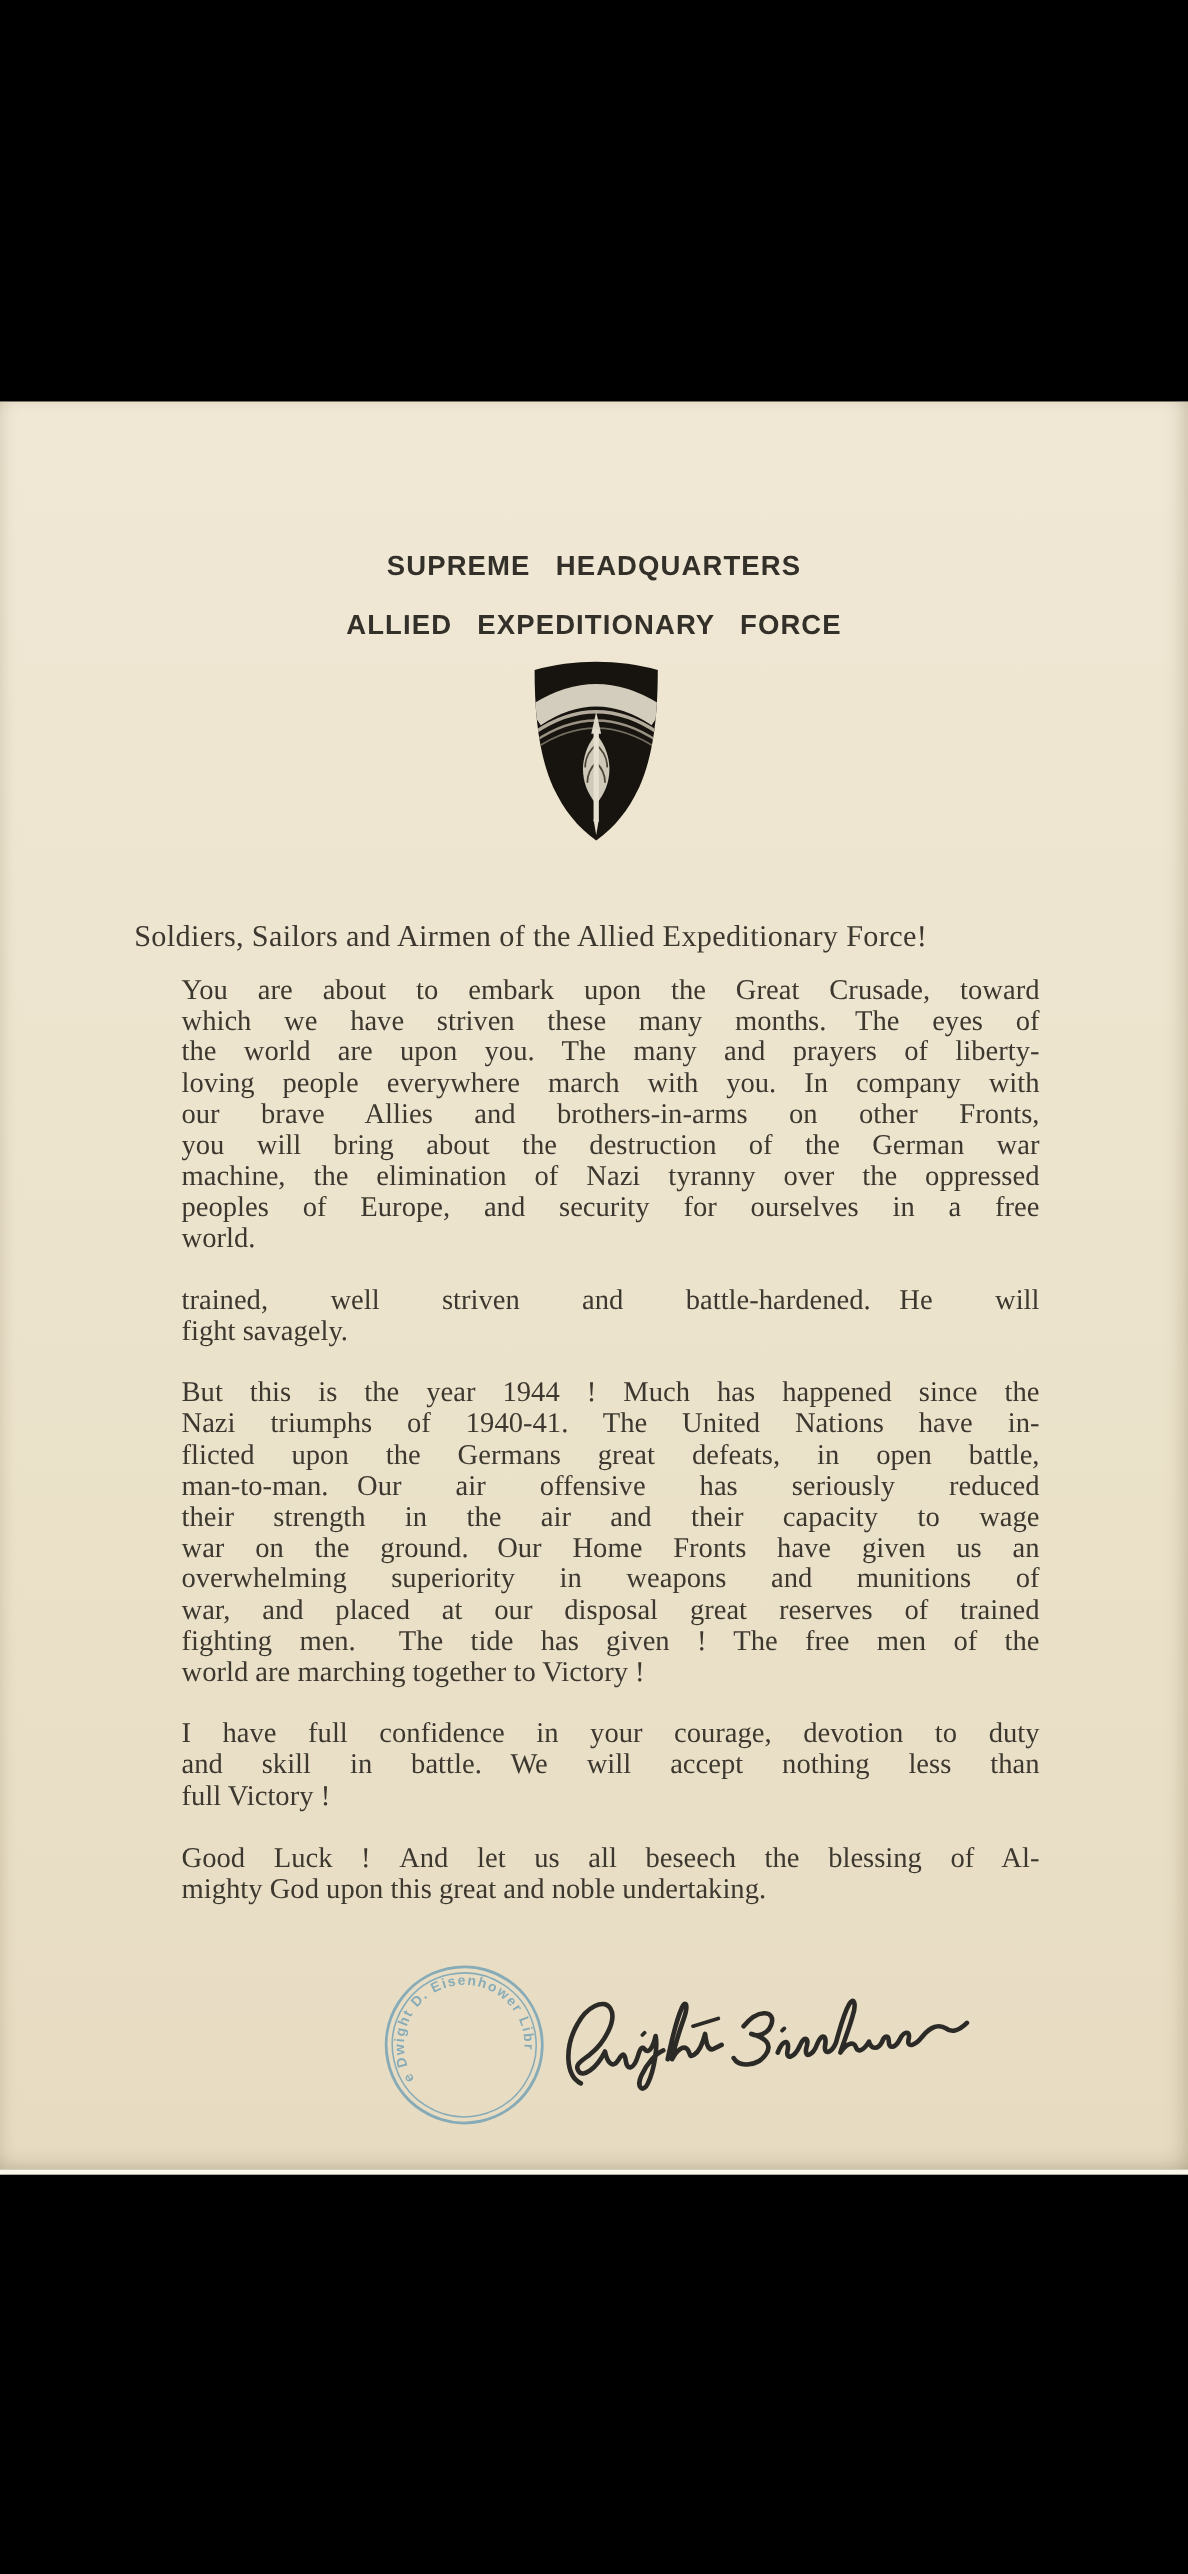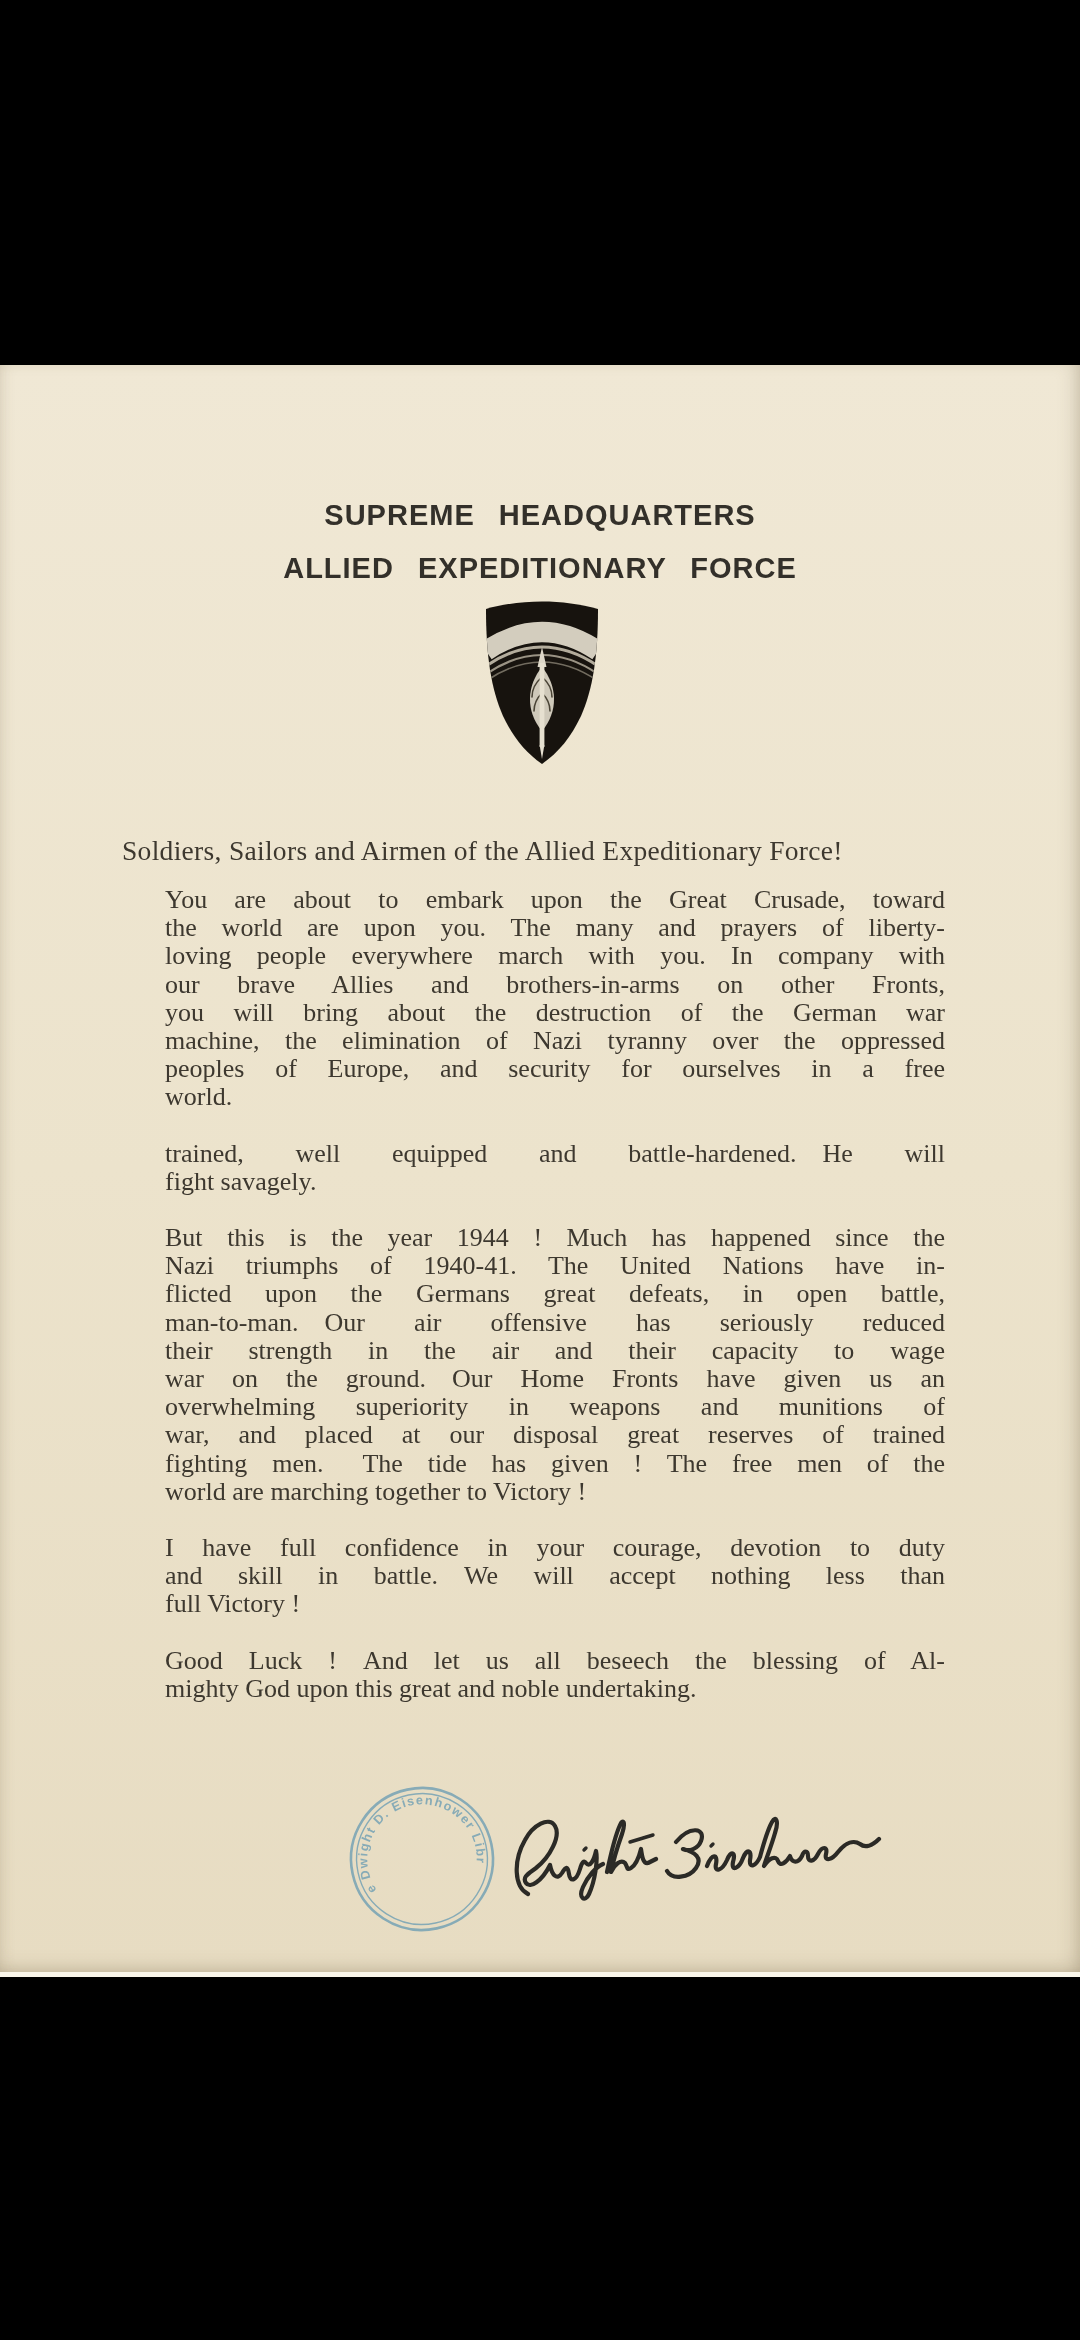--- a/index.html
+++ b/index.html
@@ -22,21 +22,21 @@
                 inset 10px 0 18px -12px rgba(95,78,50,.18),
                 inset 0 -12px 20px -10px rgba(95,78,50,.22);
     border-bottom: 5px solid #faf6ea;
   }
 
   .doc-header {
     position: absolute; top: 124px; left: 0; width: 1080px;
     text-align: center;
     font-family: "Liberation Sans", sans-serif;
     font-weight: bold;
-    font-size: 29px;
+    font-size: 25px;
     line-height: 53px;
     letter-spacing: 1px;
     word-spacing: 15px;
     color: var(--ink-dark, #33302a);
   }
 
   .patch { position: absolute; top: 228px; left: 476px; width: 132px; height: 176px; }
 
   .salutation {
     position: absolute; top: 470px; left: 122px; width: 880px;
@@ -105,30 +105,31 @@
         <rect x="63.6" y="70" width="4.8" height="84" fill="#e6e0d0"></rect>
         <path d="M63.6 152 L66 166 L68.4 152 Z" fill="#e6e0d0"></path>
       </g>
     </svg>
 
     <div class="salutation">Soldiers, Sailors and Airmen of the Allied Expeditionary Force!</div>
 
     <div class="body-text">
         <div class="para">
           <div class="line">You are about to embark upon the Great Crusade, toward</div>
+          <div class="line">which we have striven these many months.  The eyes of</div>
           <div class="line">the world are upon you. The many and prayers of liberty-</div>
           <div class="line">loving people everywhere march with you. In company with</div>
           <div class="line">our brave Allies and brothers-in-arms on other Fronts,</div>
           <div class="line">you will bring about the destruction of the German war</div>
           <div class="line">machine, the elimination of Nazi tyranny over the oppressed</div>
           <div class="line">peoples of Europe, and security for ourselves in a free</div>
           <div class="line last">world.</div>
         </div>
         <div class="para">
-          <div class="line">trained, well equipped and battle-hardened.  He will</div>
+          <div class="line">trained, well striven and battle-hardened.  He will</div>
           <div class="line last">fight savagely.</div>
         </div>
         <div class="para">
           <div class="line">But this is the year 1944 ! Much has happened since the</div>
           <div class="line">Nazi triumphs of 1940-41. The United Nations have in-</div>
           <div class="line">flicted upon the Germans great defeats, in open battle,</div>
           <div class="line">man-to-man.  Our air offensive has seriously reduced</div>
           <div class="line">their strength in the air and their capacity to wage</div>
           <div class="line">war on the ground.  Our Home Fronts have given us an</div>
           <div class="line">overwhelming superiority in weapons and munitions of</div>

